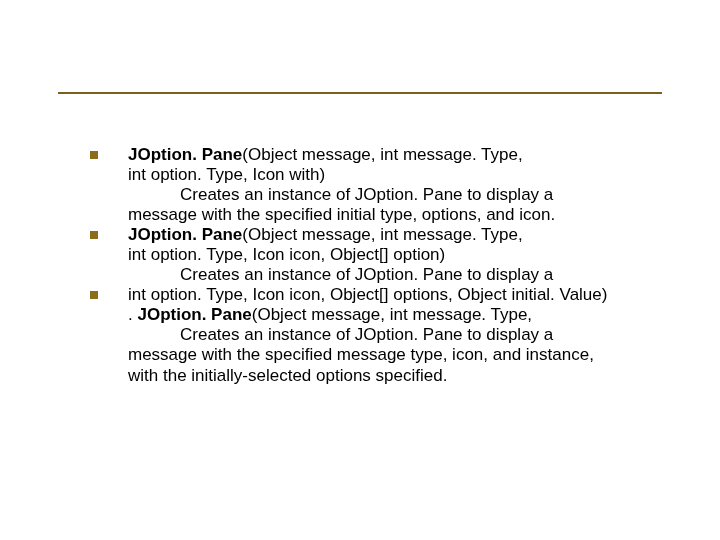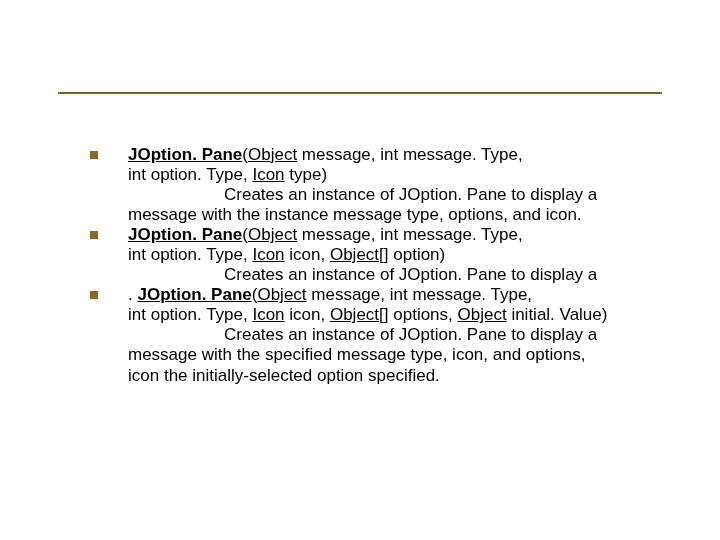--- a/index.html
+++ b/index.html
@@ -40,64 +40,63 @@
   }
   .bullet {
     position: absolute;
     left: 0;
     top: 6px;
     width: 8px;
     height: 8px;
     background: #8a6d1a;
   }
   .line { white-space: normal; }
-  .indent2 { margin-left: 96px; }
+  .indent2 { margin-left: 52px; }
   .link {
-    text-decoration: underline;
     cursor: text;
   }
 </style>
 </head>
 <body>
 
 <div class="slide">
   <div class="rule"></div>
 
   <div class="content">
 
     <div class="item">
       <div class="bullet"></div>
       <div class="line">
         <b><span class="link">JOption. Pane</span></b><span>(</span><span class="link">Object</span><span> message, int message. Type,</span>
       </div>
       <div class="line">
-        <span>int option. Type, </span><span class="link">Icon</span><span> type)</span>
+        <span>int option. Type, </span><span class="link">Icon</span><span> with)</span>
       </div>
       <div class="line indent2">Creates an instance of JOption. Pane to display a</div>
-      <div class="line">message with the instance message type, options, and icon.</div>
+      <div class="line">message with the specified initial type, options, and icon.</div>
     </div>
 
     <div class="item">
       <div class="bullet"></div>
       <div class="line">
         <b><span class="link">JOption. Pane</span></b><span>(</span><span class="link">Object</span><span> message, int message. Type,</span>
       </div>
       <div class="line">
         <span>int option. Type, </span><span class="link">Icon</span><span> icon, </span><span class="link">Object</span><span>[] option)</span>
       </div>
       <div class="line indent2">Creates an instance of JOption. Pane to display a</div>
     </div>
 
     <div class="item">
       <div class="bullet"></div>
       <div class="line">
+        <span>int option. Type, </span><span class="link">Icon</span><span> icon, </span><span class="link">Object</span><span>[] options, </span><span class="link">Object</span><span> initial. Value)</span>
+      </div>
+      <div class="line">
         <span>. </span><b><span class="link">JOption. Pane</span></b><span>(</span><span class="link">Object</span><span> message, int message. Type,</span>
       </div>
-      <div class="line">
-        <span>int option. Type, </span><span class="link">Icon</span><span> icon, </span><span class="link">Object</span><span>[] options, </span><span class="link">Object</span><span> initial. Value)</span>
-      </div>
       <div class="line indent2">Creates an instance of JOption. Pane to display a</div>
-      <div class="line">message with the specified message type, icon, and options,</div>
-      <div class="line">icon the initially-selected option specified.</div>
+      <div class="line">message with the specified message type, icon, and instance,</div>
+      <div class="line">with the initially-selected options specified.</div>
     </div>
 
   </div>
 </div>
 
 </body></html>

